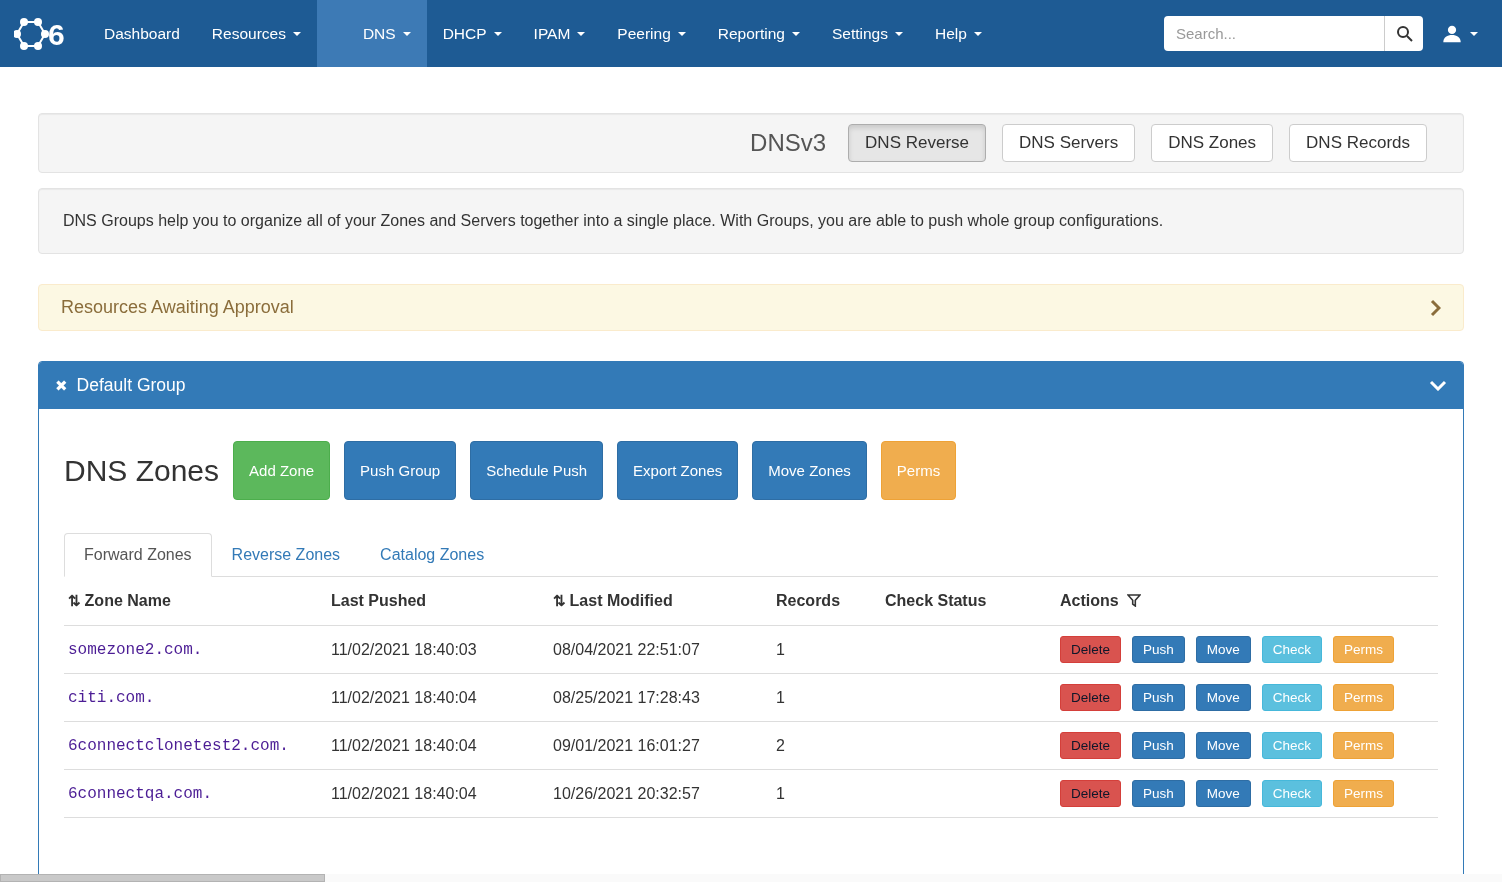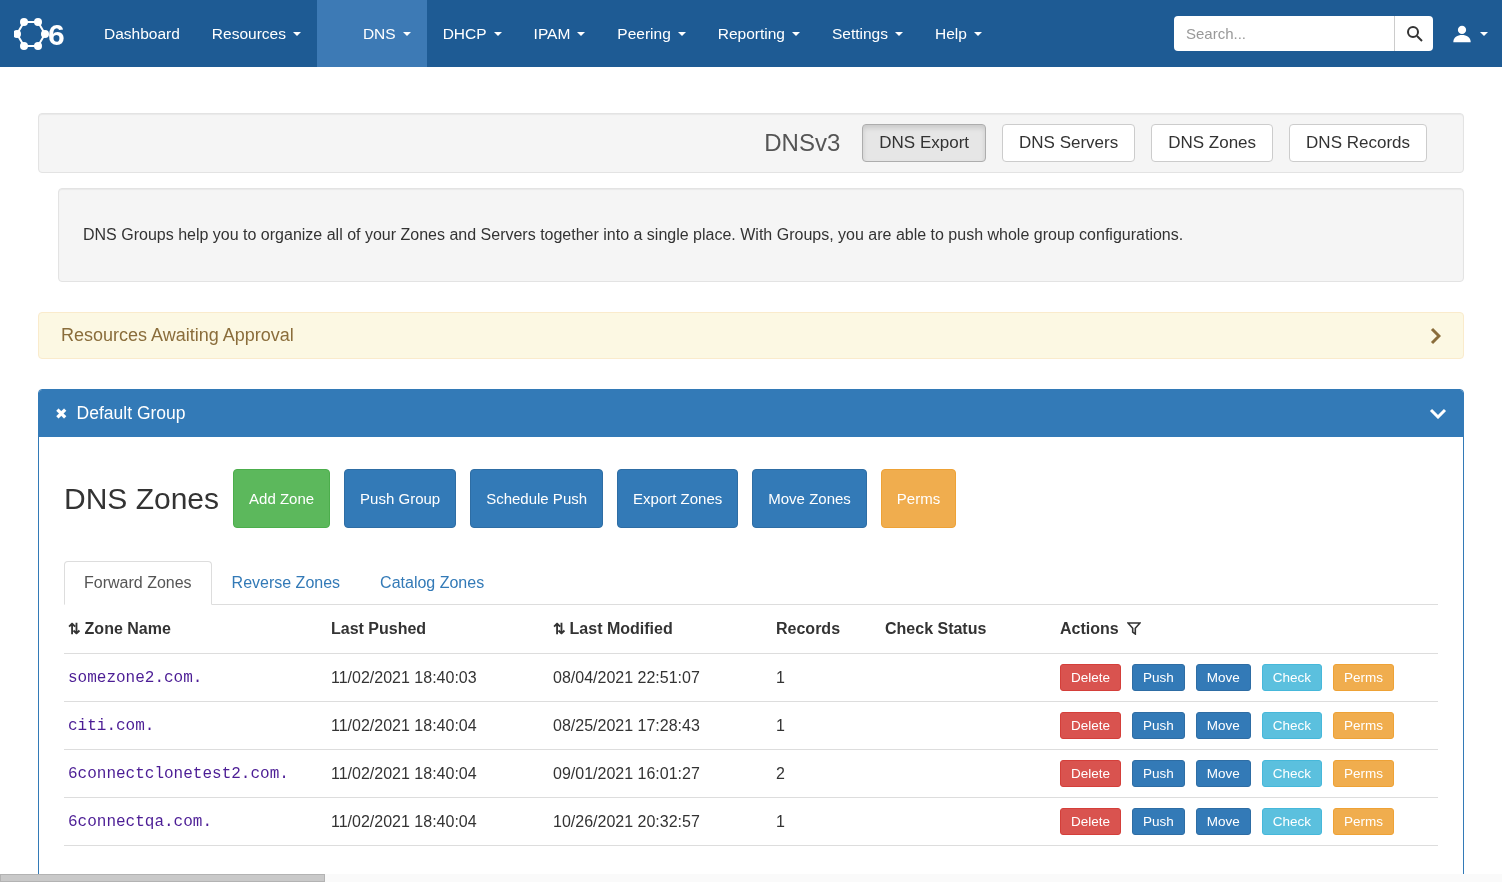--- a/index.html
+++ b/index.html
@@ -20,21 +20,21 @@
   .nav-item {
     display:flex; align-items:center; padding:0 16px; color:#fff;
     font-size:15.5px; cursor:pointer; white-space:nowrap;
   }
   .nav-item.active { background:#3d7ab5;padding-left:46px; }
   .caret {
     display:inline-block; width:0; height:0;
     border-top:4px solid #fff; border-right:4px solid transparent;
     border-left:4px solid transparent; margin-left:7px;
   }
-  .nav-right { margin-left:auto; display:flex; align-items:center; padding-right:14px; }
+  .nav-right { margin-left:auto; display:flex; align-items:center; padding-right:24px; }
   .search-group { display:flex; height:35px; }
   .search-group input {
     width:220px; border:none; border-radius:4px 0 0 4px; padding:0 12px;
     font-size:15px; font-family:inherit; outline:none; color:#333;
   }
   .search-group input::placeholder { color:#999; }
   .search-btn {
     width:39px; background:#fff; border:none; border-left:1px solid #ccc;
     border-radius:0 4px 4px 0; display:flex; align-items:center; justify-content:center;
     cursor:pointer;
@@ -61,28 +61,28 @@
     background:#fff; border-color:#ccc; color:#333;
     font-size:17px; padding:8px 16px; margin-right:16px;
   }
   .btn-default.active {
     background:#e6e6e6; border-color:#adadad;
     box-shadow:inset 0 3px 5px rgba(0,0,0,0.125);
   }
   .btn-success { background:#5cb85c; border-color:#4cae4c; color:#fff; }
   .btn-primary { background:#337ab7; border-color:#2e6da4; color:#fff; }
   .btn-warning { background:#f0ad4e; border-color:#eea236; color:#fff; }
-  .btn-danger  { background:#d9534f; border-color:#d43f3a; color:#ffffff; }
+  .btn-danger  { background:#d9534f; border-color:#d43f3a; color:#0f172a; }
   .btn-info    { background:#5bc0de; border-color:#46b8da; color:#fff; }
 
   .page-header { margin-top:33px; display:flex; align-items:center; }
   .page-title { font-size:33px; font-weight:500; color:#333; margin:0 18px 0 0; }
   .add-group { font-size:15px; padding:8px 14px; }
 
-  .description-well { margin-top:15px; padding:37px 24px; font-size:16px; color:#333;margin-left:20px; }
+  .description-well { margin-top:15px; padding:23px 24px; font-size:16px; color:#333; }
 
   .approval-panel {
     margin-top:30px; background:#fcf8e3; border:1px solid #faebcc; border-radius:4px;
     padding:12px 22px; color:#8a6d3b; font-size:18px;
     display:flex; justify-content:space-between; align-items:center; cursor:pointer;
   }
 
   
   .group-panel { margin-top:30px; border:1px solid #337ab7; border-radius:4px; }
   .group-header {
@@ -196,21 +196,21 @@
       </svg>
       <span class="caret"></span>
     </div>
   </div>
 </nav>
 
 <div class="content">
 
   <div class="well subnav">
     <span class="subnav-title">DNSv3</span>
-    <button class="btn btn-default active">DNS Export</button>
+    <button class="btn btn-default active">DNS Reverse</button>
     <button class="btn btn-default">DNS Servers</button>
     <button class="btn btn-default">DNS Zones</button>
     <button class="btn btn-default">DNS Records</button>
   </div>
 
 
   <div class="well description-well">DNS Groups help you to organize all of your Zones and Servers together into a single place. With Groups, you are able to push whole group configurations.</div>
 
   <div class="approval-panel">
     <span>Resources Awaiting Approval</span>

